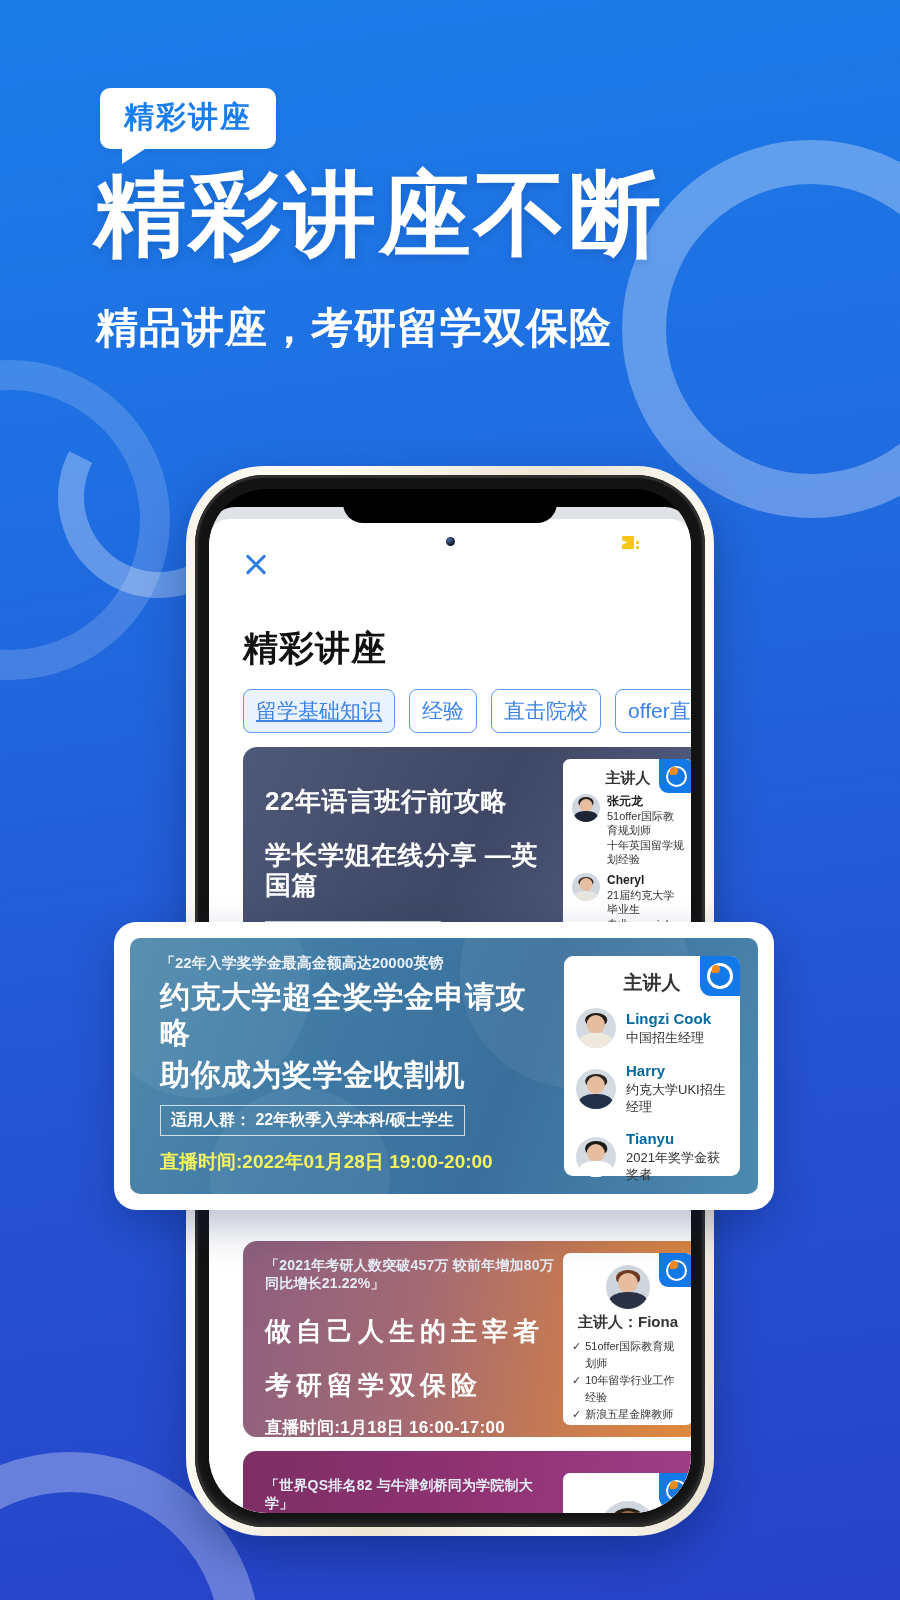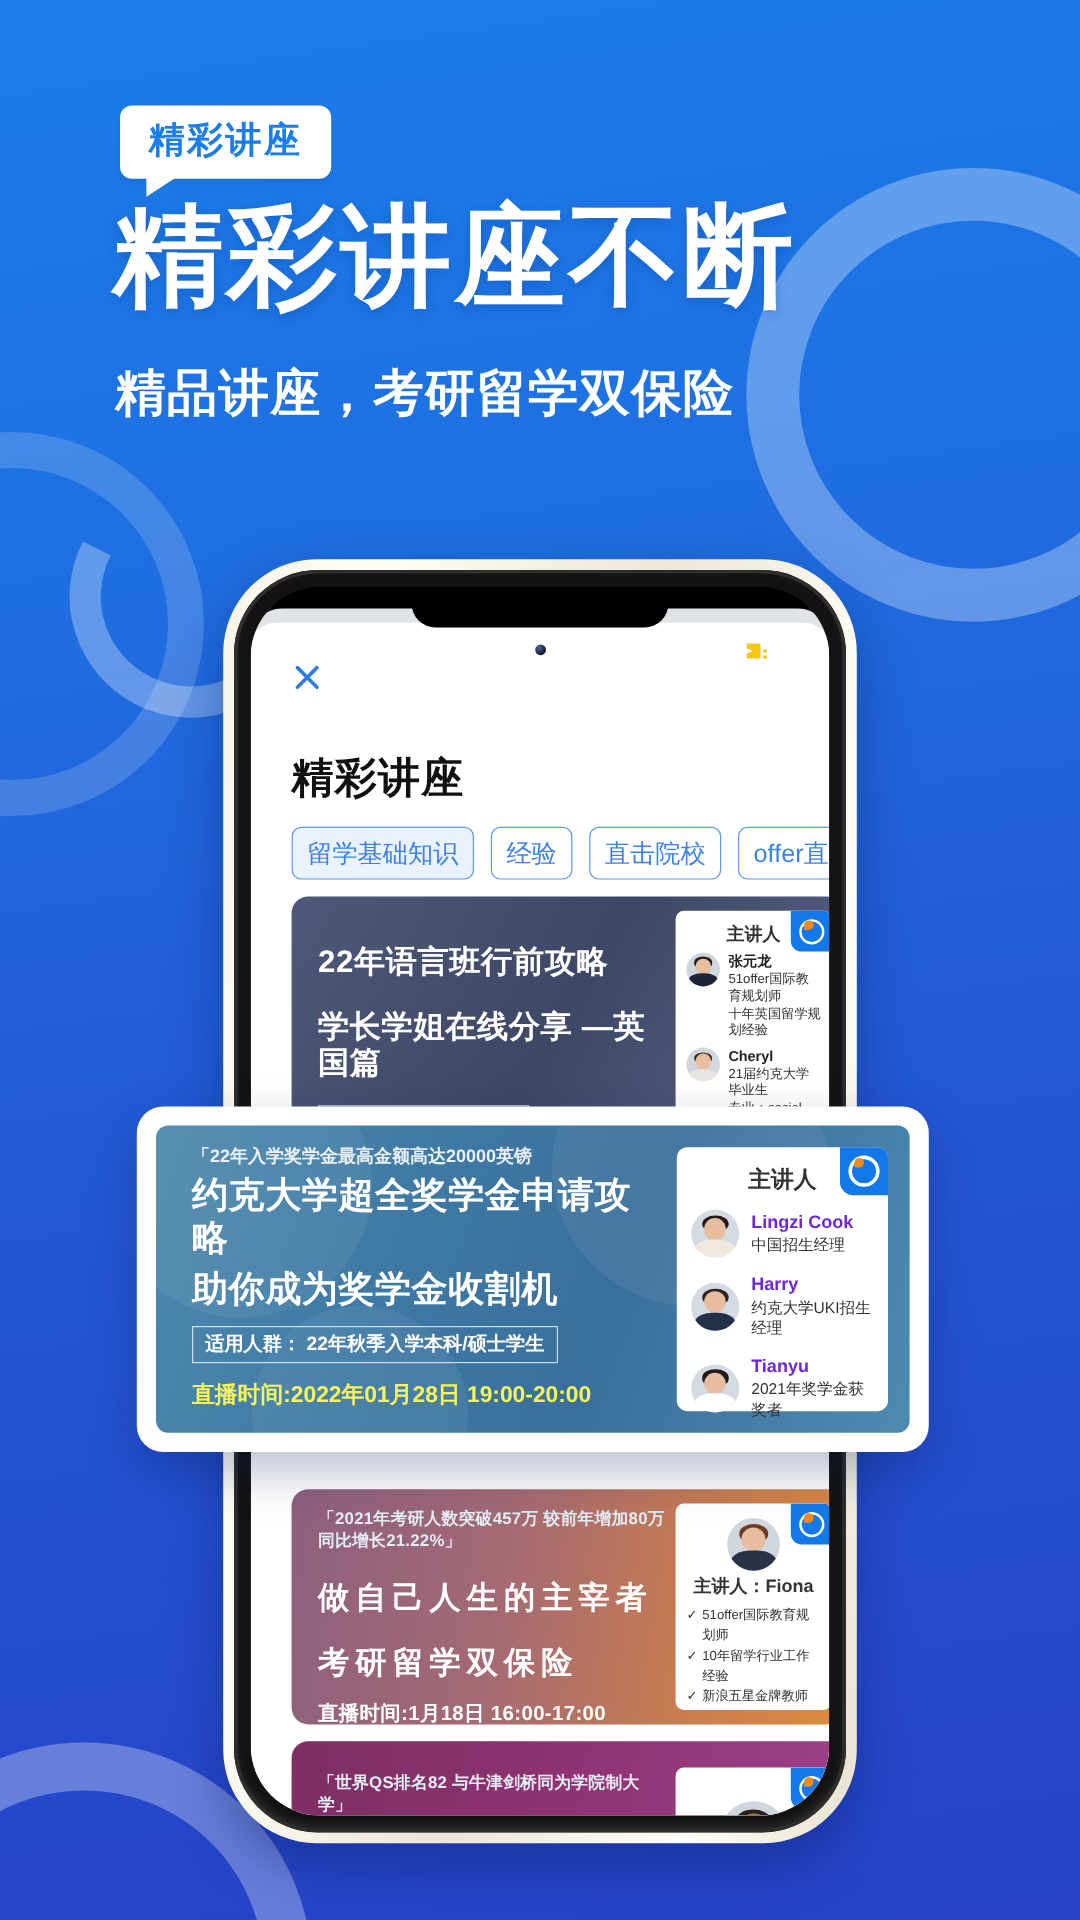--- a/index.html
+++ b/index.html
@@ -68,21 +68,21 @@
     content:"";position:absolute;left:0;top:12px;width:26px;height:3px;background:#2f7ce5;border-radius:2px;}
   .close-icon:before{transform:rotate(45deg);}
   .close-icon:after{transform:rotate(-45deg);}
 
   .sheet-title{position:absolute;left:34px;top:106px;font-size:35px;font-weight:700;color:#111;letter-spacing:1px;}
   .tabs{position:absolute;left:34px;top:170px;display:flex;gap:14px;}
   .tab{
     border:1.6px solid #5a9bf0;border-radius:8px;color:#3b82e8;font-size:21px;
     padding:7px 12px;white-space:nowrap;background:#fff;
   }
-  .tab.active{background:#eaf2fe;}
+  .tab.active{background:#eaf2fe;text-decoration:underline;}
 
   
   .cards{position:absolute;left:34px;right:0;top:228px;bottom:0;}
   .card{position:relative;width:460px;height:196px;border-radius:14px;overflow:hidden;margin-bottom:14px;}
   .card .left{position:absolute;left:0;top:0;bottom:0;right:145px;padding:16px 0 0 22px;box-sizing:border-box;}
   .card .kicker{color:#e6ecf5;font-size:14px;font-weight:600;letter-spacing:.2px;}
   .card .t1{color:#fff;font-size:26px;font-weight:800;line-height:1.18;letter-spacing:.5px;margin-top:23px;}
   .card .aud{display:inline-block;margin-top:20px;border:1px solid rgba(255,255,255,.72);color:#fff;
     font-size:15px;font-weight:600;padding:3px 9px;}
   .card .time{margin-top:10px;color:#f2f25a;font-size:17px;font-weight:800;letter-spacing:.3px;}
@@ -124,21 +124,21 @@
   .feat-kicker{color:#eaf1f8;font-size:15px;font-weight:600;}
   .feat-t{color:#fff;font-size:30px;font-weight:800;line-height:1.2;margin-top:6px;letter-spacing:.5px;}
   .feat-aud{display:inline-block;margin-top:12px;border:1px solid rgba(255,255,255,.75);color:#fff;
     font-size:16px;font-weight:600;padding:4px 10px;}
   .feat-time{margin-top:13px;color:#f4f45e;font-size:19px;font-weight:800;}
   .feat-spk{position:absolute;right:18px;top:18px;bottom:18px;width:176px;background:#fff;
     border-radius:9px;padding:14px 12px;box-sizing:border-box;}
   .feat-spk h5{margin:0 0 12px;font-size:19px;font-weight:700;color:#333;text-align:center;}
   .feat-spk .row{display:flex;gap:10px;align-items:center;margin-bottom:14px;}
   .feat-spk .ava{width:40px;height:40px;border-radius:50%;flex:0 0 40px;overflow:hidden;position:relative;background:#d3dae2;}
-  .feat-spk .nm{font-size:15px;font-weight:700;color:#6d28d9;line-height:1.2;}
+  .feat-spk .nm{font-size:15px;font-weight:700;color:#0369a1;line-height:1.2;}
   .feat-spk .ds{font-size:13px;color:#333;line-height:1.3;margin-top:2px;}
   .feat-spk .logo-badge{width:40px;height:40px;border-radius:0 9px 0 11px;}
   .feat-spk .logo-badge .g{width:20px;height:20px;border-width:3px;}
 
   
   .bul{font-size:11px;color:#333;line-height:1.55;display:flex;gap:4px;}
   .bul span.ck{color:#333;font-weight:700;}
 
   
   .face{position:absolute;left:0;top:0;width:100%;height:100%;}

